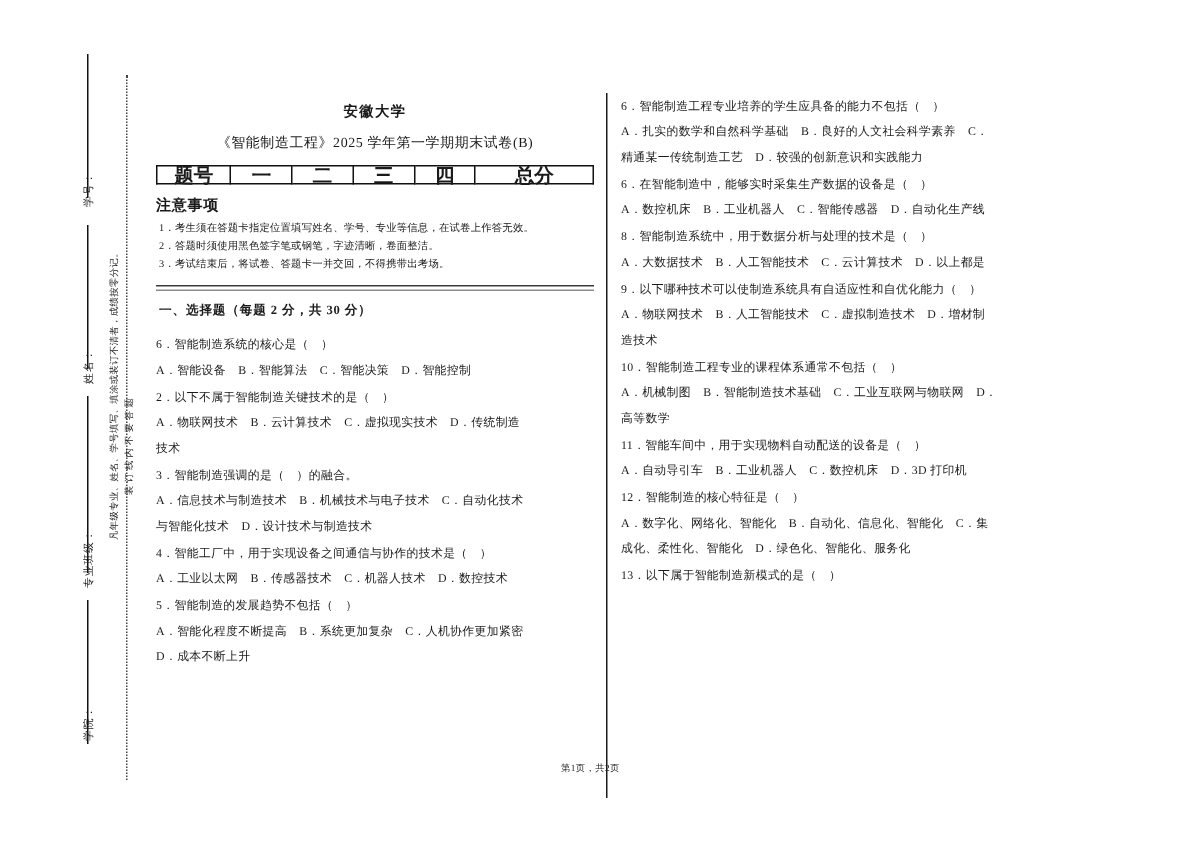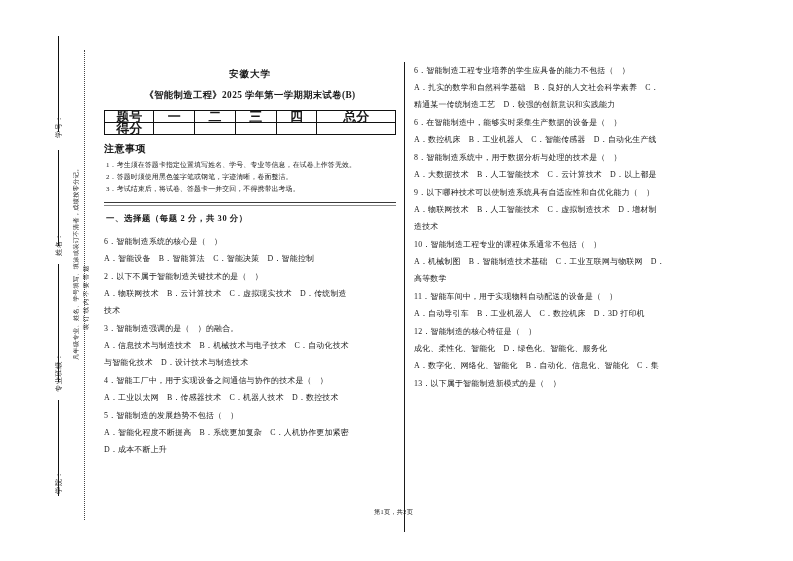--- a/index.html
+++ b/index.html
@@ -86,21 +86,21 @@
     text-align: center;
     font-size: 9.5px;
     font-weight: bold;
     letter-spacing: 1px;
     margin-bottom: 8px;
     margin-top: 6px;
   }
   .exam-title {
     text-align: center;
     font-size: 9.3px;
-    font-weight: bold;
+    font-weight: normal;
     letter-spacing: 0.4px;
     margin-bottom: 8px;
   }
 
   
   table.score-table {
     border-collapse: collapse;
     width: 100%;
     margin-bottom: 7px;
   }
@@ -211,28 +211,20 @@
     <table class="score-table">
       <tbody>
           <tr>
         <td class="label">题号</td>
         <td>一</td>
         <td>二</td>
         <td>三</td>
         <td>四</td>
         <td>总分</td>
       </tr>
-      <tr>
-        <td class="label">得分</td>
-        <td></td>
-        <td></td>
-        <td></td>
-        <td></td>
-        <td></td>
-      </tr>
     </tbody>
       </table>
 
     <div class="notice-title">注意事项</div>
 
     <div class="notice-item">1．考生须在答题卡指定位置填写姓名、学号、专业等信息，在试卷上作答无效。</div>
     <div class="notice-item">2．答题时须使用黑色签字笔或钢笔，字迹清晰，卷面整洁。</div>
     <div class="notice-item">3．考试结束后，将试卷、答题卡一并交回，不得携带出考场。</div>
 
     <hr class="sep">
@@ -299,22 +291,22 @@
       <div class="q-opts">高等数学</div>
     </div>
 
     <div class="q-block">
       <div class="q-stem">11．智能车间中，用于实现物料自动配送的设备是（　）</div>
       <div class="q-opts">A．自动导引车　B．工业机器人　C．数控机床　D．3D 打印机</div>
     </div>
 
     <div class="q-block">
       <div class="q-stem">12．智能制造的核心特征是（　）</div>
+      <div class="q-opts">A．数字化、网络化、智能化　B．自动化、信息化、智能化　C．集</div>
       <div class="q-opts">成化、柔性化、智能化　D．绿色化、智能化、服务化</div>
-      <div class="q-opts">A．数字化、网络化、智能化　B．自动化、信息化、智能化　C．集</div>
     </div>
 
     <div class="q-block">
       <div class="q-stem">13．以下属于智能制造新模式的是（　）</div>
     </div>
 
   </div>
 
   <div class="footer">第1页，共2页</div>
 

